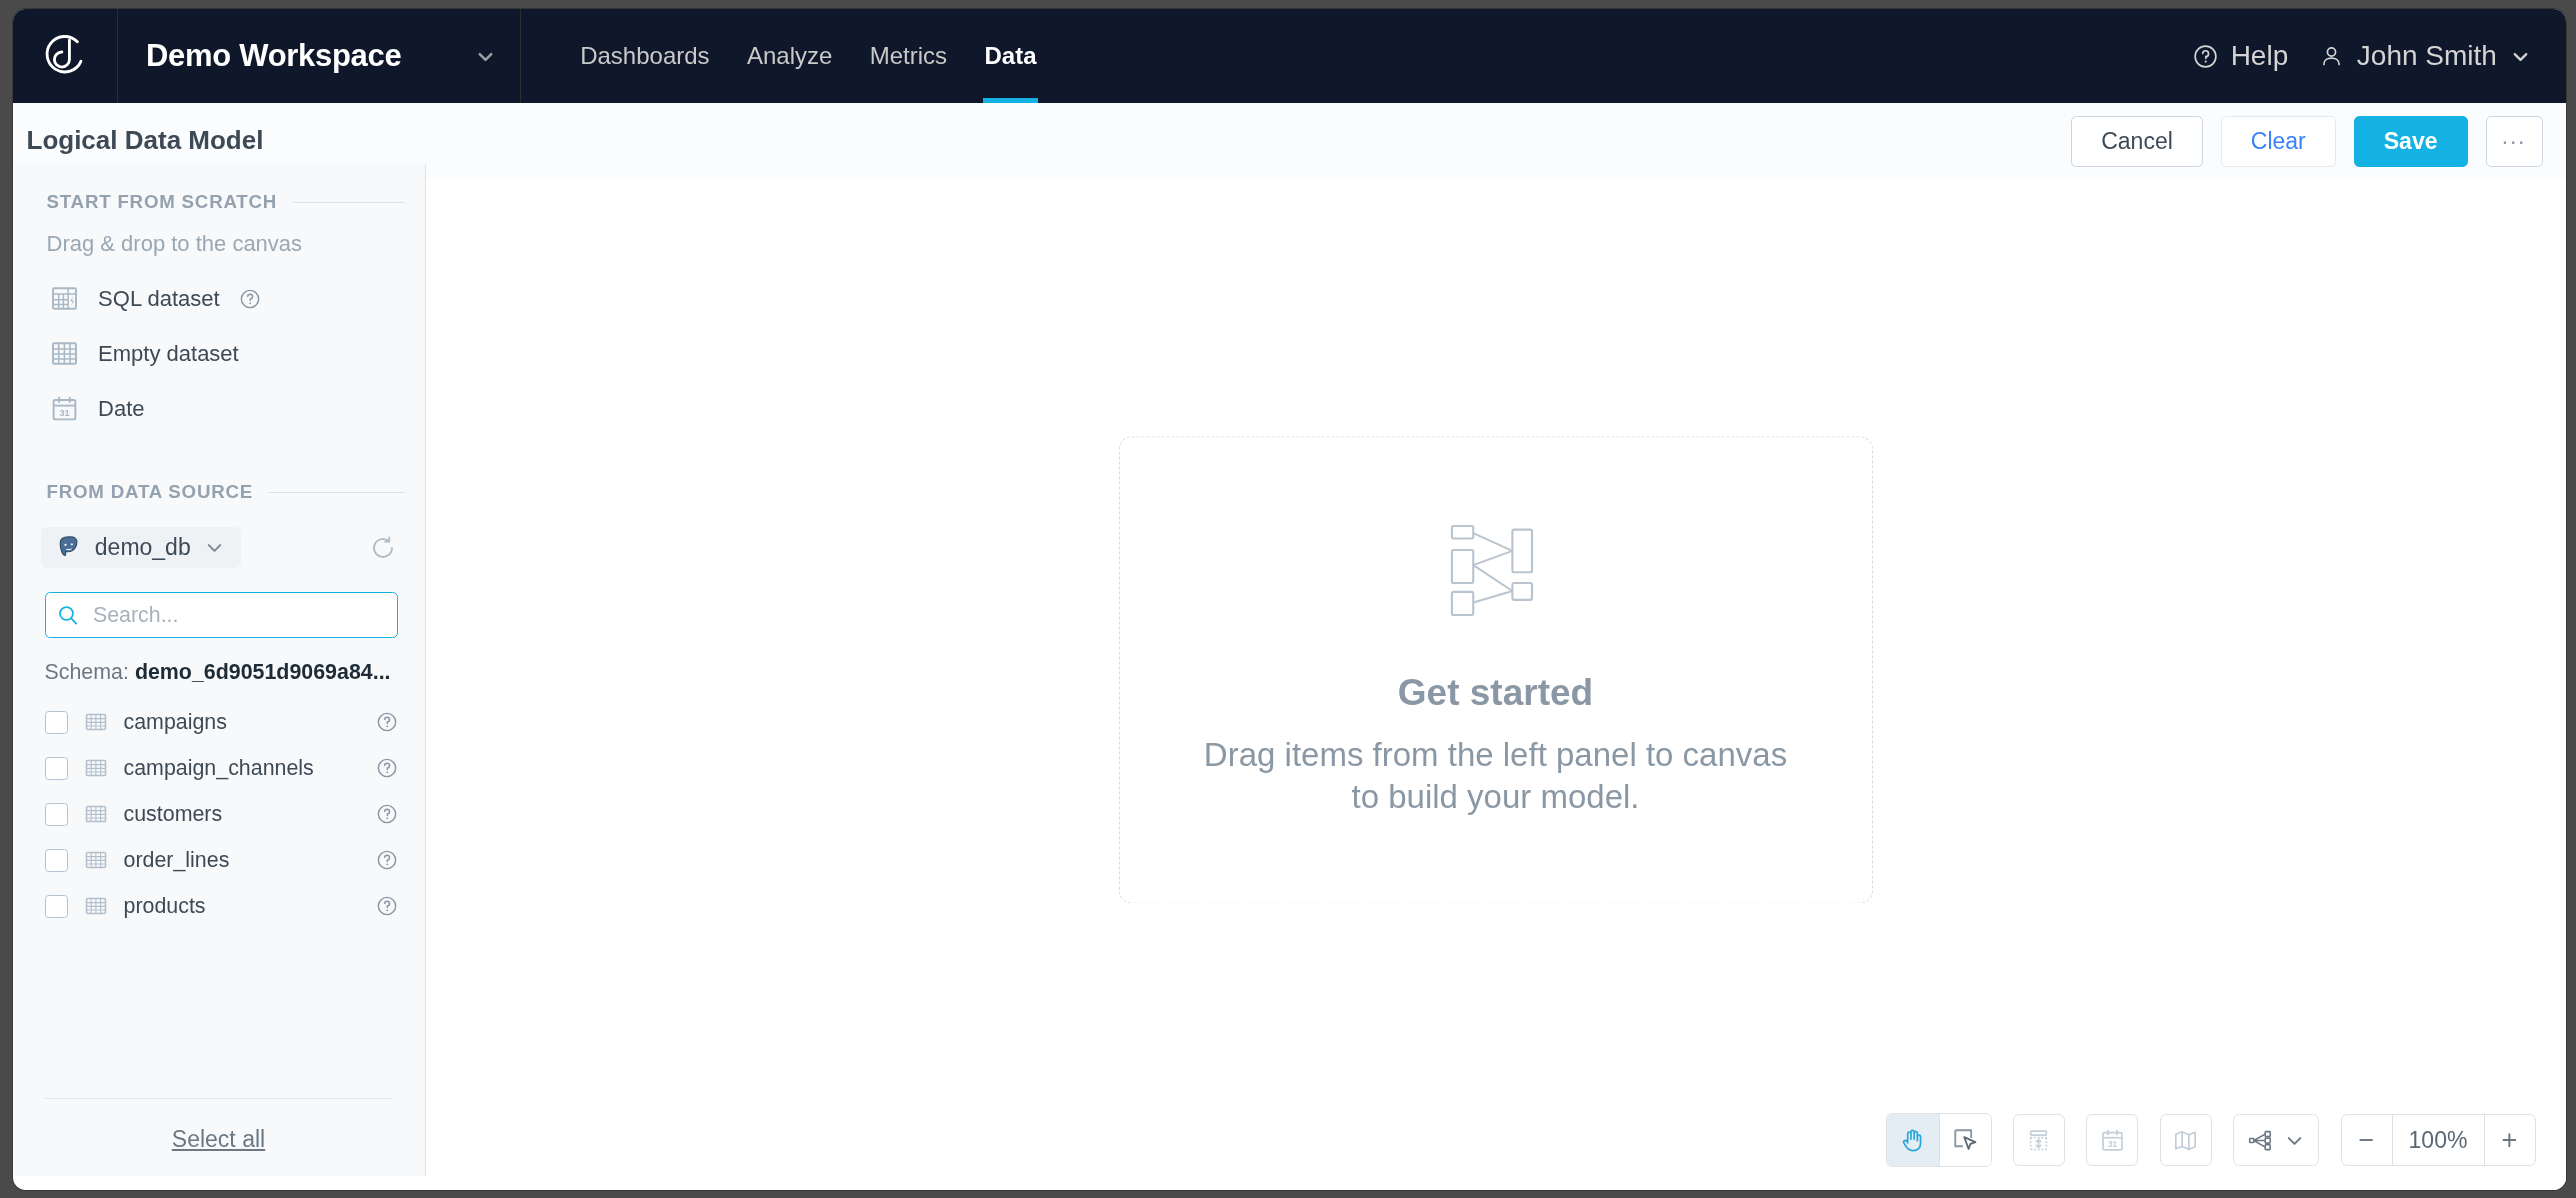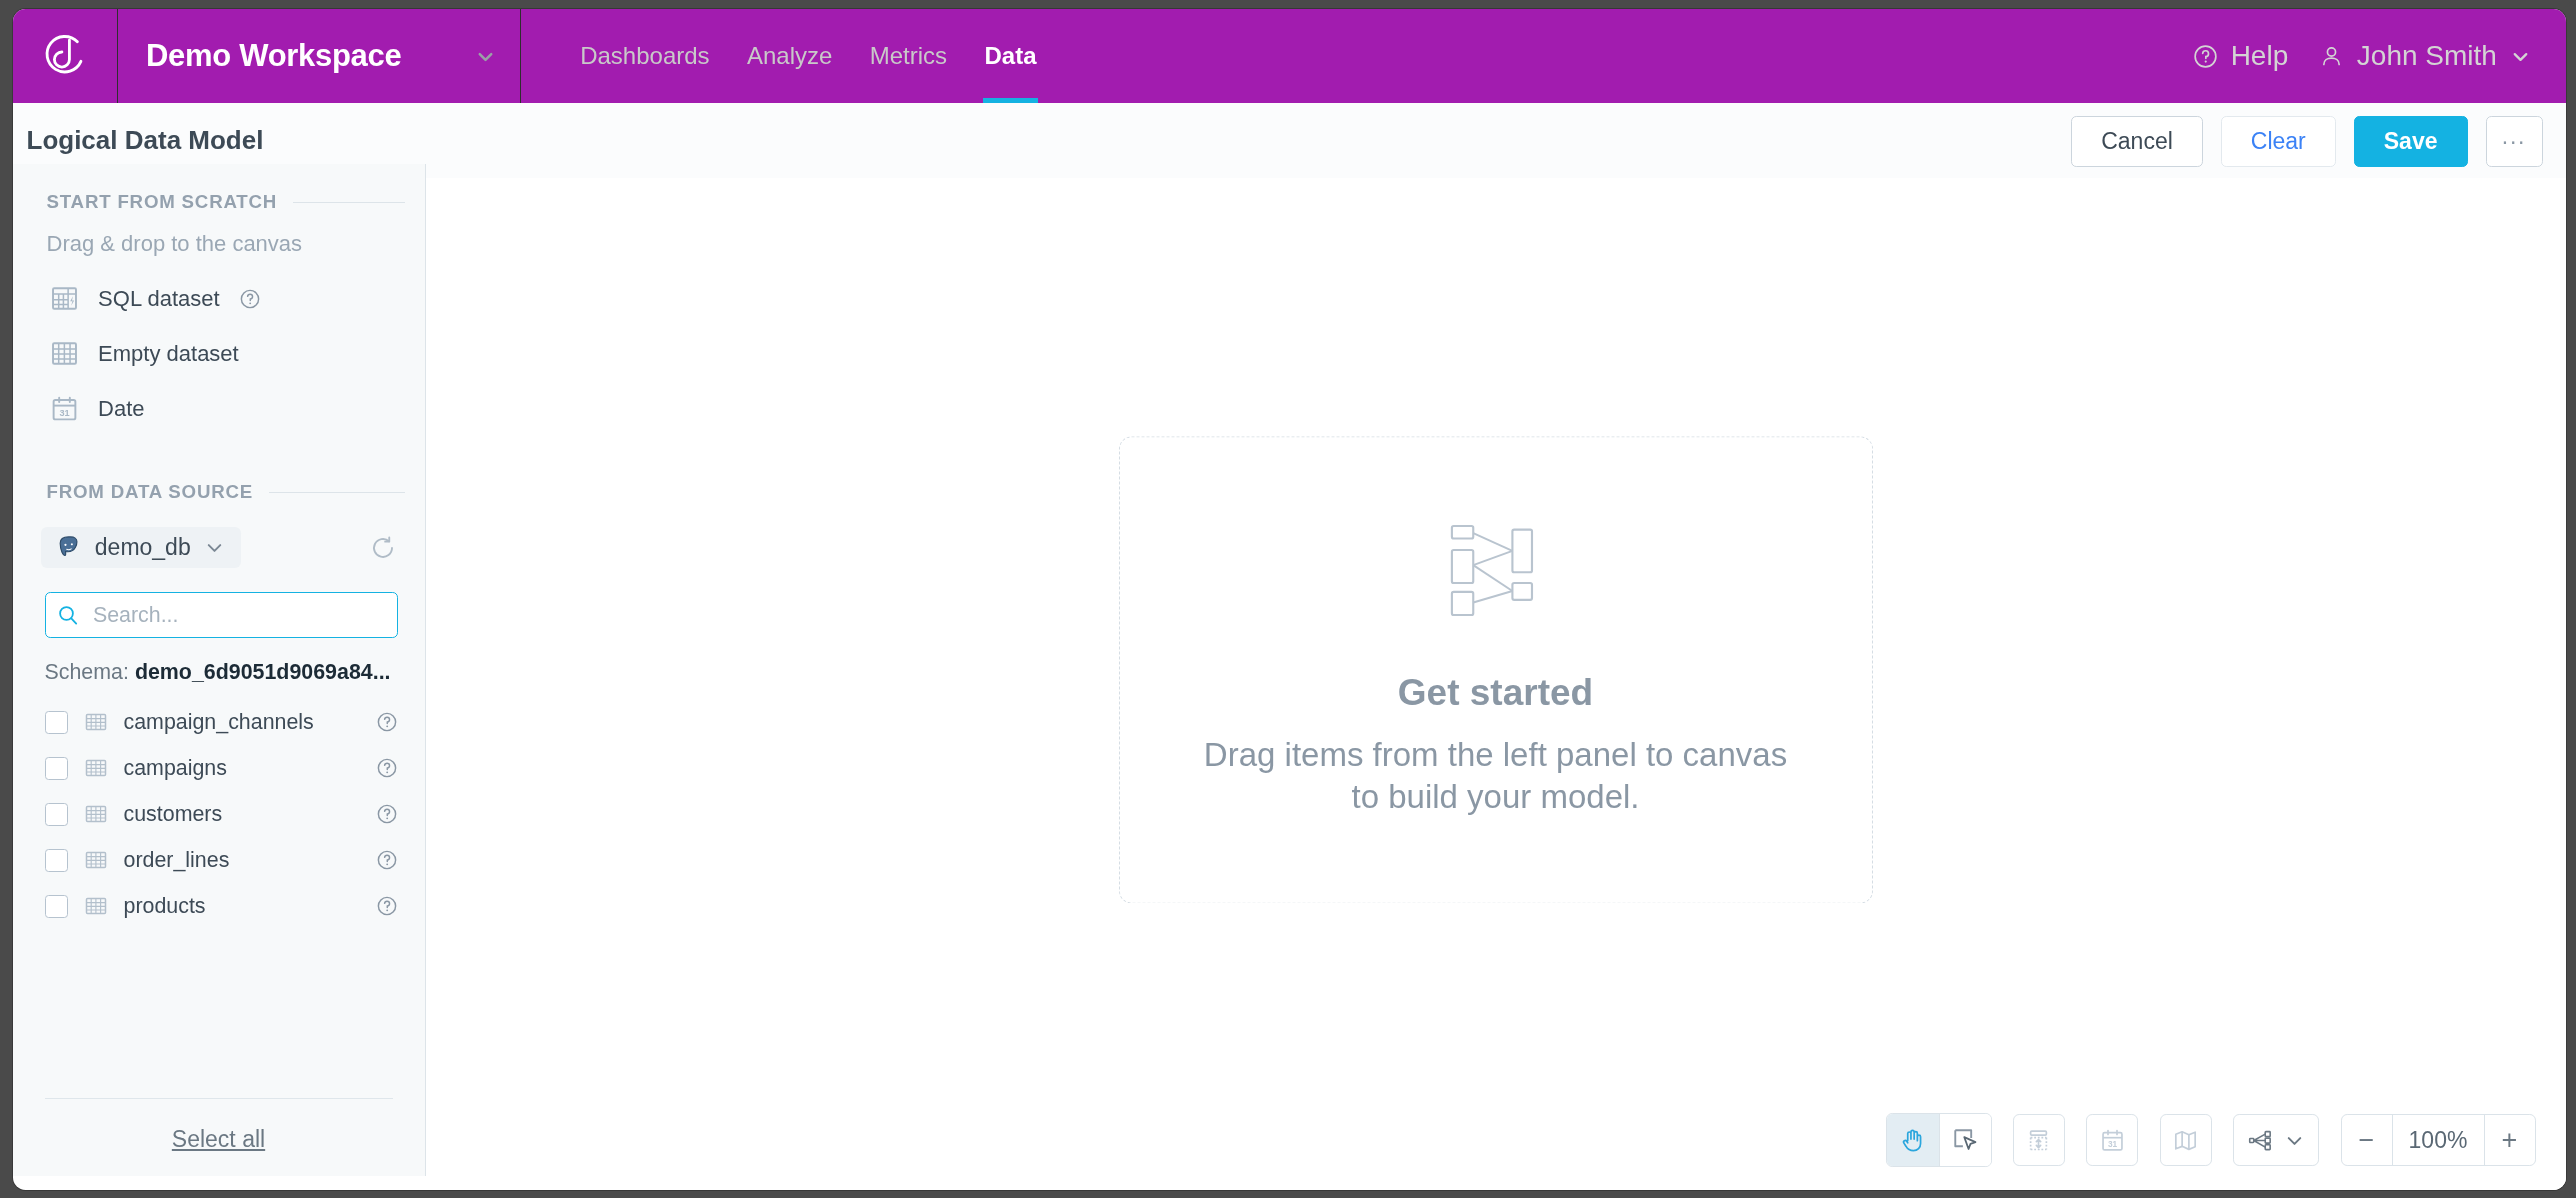--- a/index.html
+++ b/index.html
@@ -19,21 +19,21 @@
     background: #ffffff;
     border-radius: 12.5px;
     overflow: hidden;
     box-shadow: 0 0 0 0.9px rgba(0,0,0,0.25);
   }
 
   
   #topbar {
     position: absolute; left: 0; top: 0;
     width: 100%; height: 94px;
-    background: #a21caf;
+    background: #0f172a;
     display: flex; align-items: stretch;
   }
   #logo-cell {
     width: 105px; min-width: 105px;
     display: flex; align-items: center; justify-content: center;
     border-right: 0.9px solid #2e2e2e;
   }
   #logo-mark { width: 46px; height: 46px; }
 
   #workspace-cell {
@@ -551,35 +551,35 @@
     </div>
 
     <div id="tables">
 
       <div class="table-row">
         <div class="cbox"></div>
         <svg width="24" height="24" viewBox="0 0 24 24">
           <rect x="2.5" y="4.5" width="19" height="15" rx="1" fill="none" stroke="#b3c0cc" stroke-width="1.5"></rect>
           <path d="M2.5 8.6 H21.5 M2.5 12.3 H21.5 M2.5 16 H21.5 M7.2 4.5 V19.5 M11.9 4.5 V19.5 M16.6 4.5 V19.5" stroke="#b3c0cc" stroke-width="1.15"></path>
         </svg>
-        <span class="tname">campaign_channels</span>
+        <span class="tname">campaigns</span>
         <svg class="qmark" viewBox="0 0 24 24">
           <circle cx="12" cy="12" r="9.4" fill="none" stroke="#8a97a4" stroke-width="1.6"></circle>
           <path d="M9.4 9.1 a2.7 2.7 0 1 1 2.9 3 v1.5" fill="none" stroke="#8a97a4" stroke-width="1.6" stroke-linecap="round"></path>
           <circle cx="12.2" cy="16.7" r="1" fill="#8a97a4"></circle>
         </svg>
       </div>
 
       <div class="table-row">
         <div class="cbox"></div>
         <svg width="24" height="24" viewBox="0 0 24 24">
           <rect x="2.5" y="4.5" width="19" height="15" rx="1" fill="none" stroke="#b3c0cc" stroke-width="1.5"></rect>
           <path d="M2.5 8.6 H21.5 M2.5 12.3 H21.5 M2.5 16 H21.5 M7.2 4.5 V19.5 M11.9 4.5 V19.5 M16.6 4.5 V19.5" stroke="#b3c0cc" stroke-width="1.15"></path>
         </svg>
-        <span class="tname">campaigns</span>
+        <span class="tname">campaign_channels</span>
         <svg class="qmark" viewBox="0 0 24 24">
           <circle cx="12" cy="12" r="9.4" fill="none" stroke="#8a97a4" stroke-width="1.6"></circle>
           <path d="M9.4 9.1 a2.7 2.7 0 1 1 2.9 3 v1.5" fill="none" stroke="#8a97a4" stroke-width="1.6" stroke-linecap="round"></path>
           <circle cx="12.2" cy="16.7" r="1" fill="#8a97a4"></circle>
         </svg>
       </div>
 
       <div class="table-row">
         <div class="cbox"></div>
         <svg width="24" height="24" viewBox="0 0 24 24">

